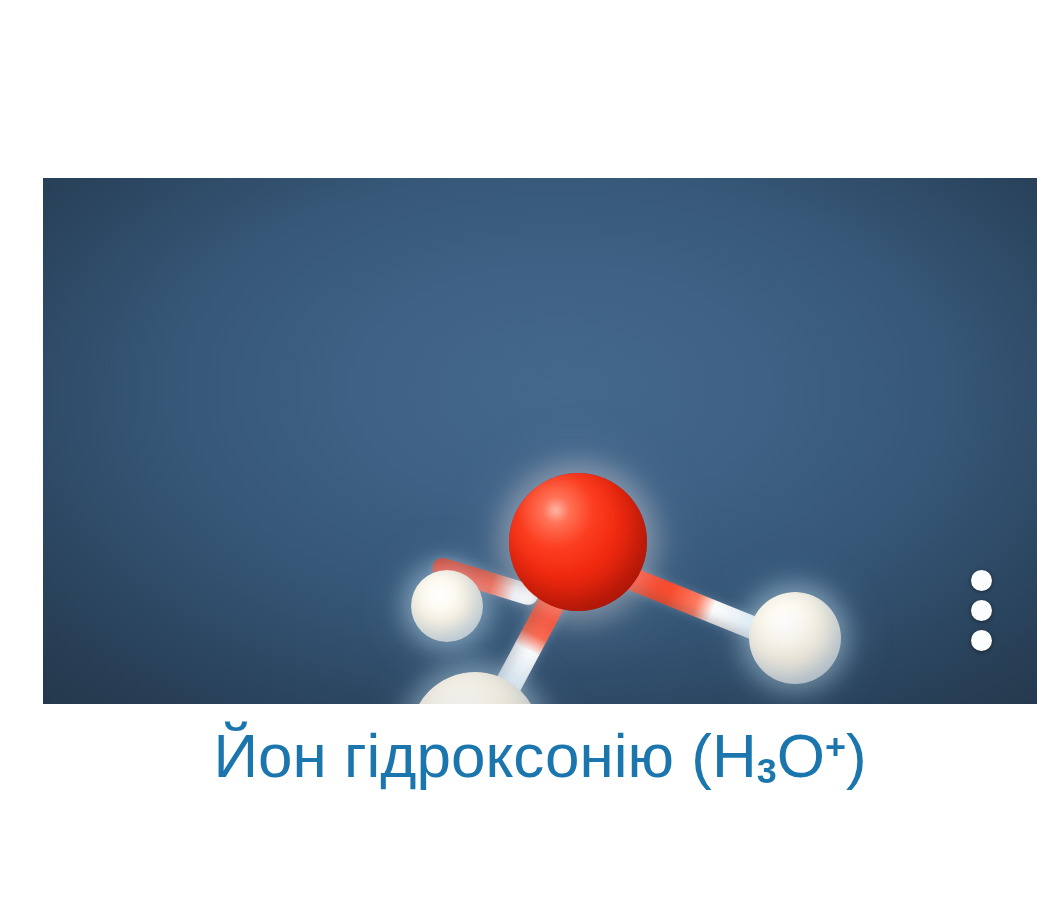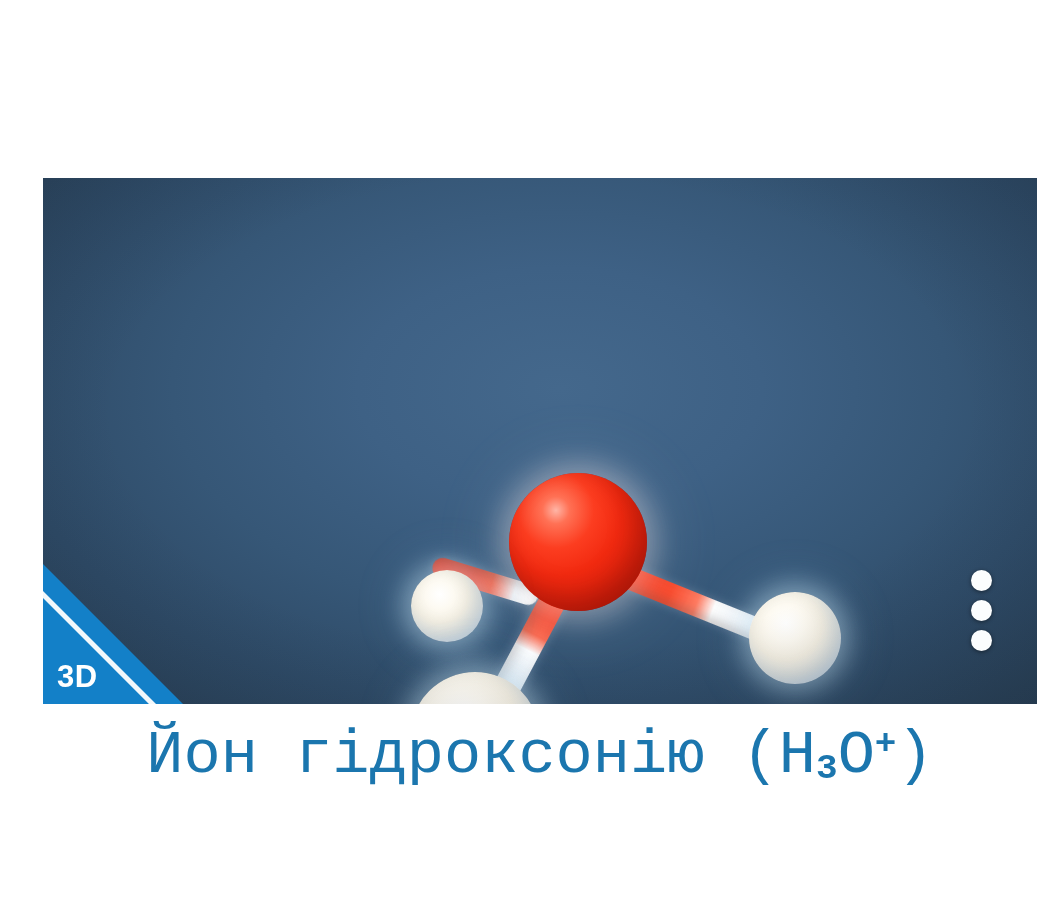--- a/index.html
+++ b/index.html
@@ -171,21 +171,20 @@
     position: absolute;
     left: 43px;
     top: 720px;
     width: 994px;
     text-align: center;
     color: #1b76ae;
     font-size: 62px;
     font-weight: normal;
     line-height: 1.15;
     white-space: nowrap;
-    font-family: Liberation Mono, monospace;
   }
   #caption sub { font-size: 0.58em; vertical-align: -0.18em; font-weight: bold; }
   #caption sup { font-size: 0.58em; vertical-align: 0.50em; font-weight: bold; }
 </style>
 </head>
 <body>
 
 <div id="viewer-panel">
 
   <div id="molecule-stage">
@@ -209,25 +208,20 @@
                 box-shadow: inset 0 -5px 11px rgba(90,80,80,0.26), 0 0 12px rgba(215,235,250,0.25);"></div>
 
     <div class="atom" id="atom-oxygen"></div>
     <div class="atom atom-hydrogen" id="atom-hydrogen-left"></div>
     <div class="atom atom-hydrogen" id="atom-hydrogen-right"></div>
     <div class="atom atom-hydrogen" id="atom-hydrogen-bottom"></div>
   </div>
 
   <div id="viewer-vignette"></div>
 
-  <div id="badge-3d">
-    <div id="badge-3d-triangle"></div>
-    <div id="badge-3d-stripe"></div>
-    <div id="badge-3d-label">3D</div>
-  </div>
 
   <div id="menu-button">
     <span class="dot d1"></span>
     <span class="dot d2"></span>
     <span class="dot d3"></span>
   </div>
 </div>
 
 <div id="caption"><span>Йон гідроксонію (H</span><sub>3</sub><span>O</span><sup>+</sup><span>)</span></div>
 

